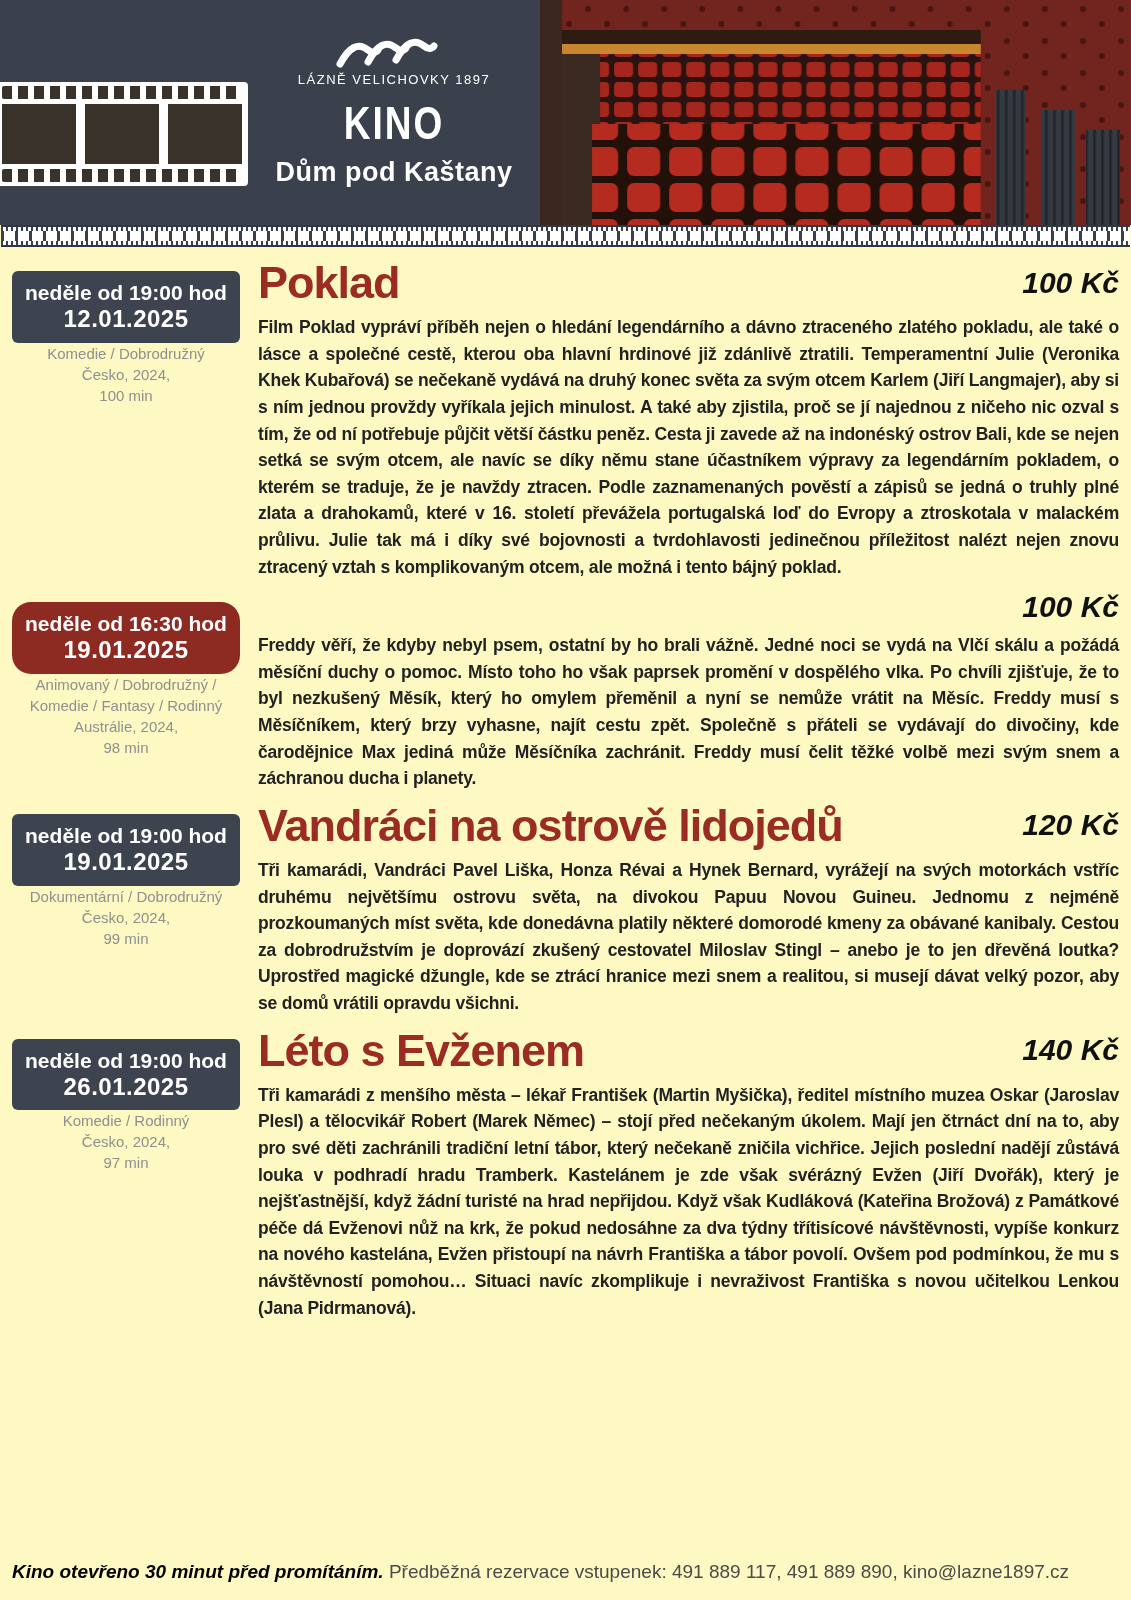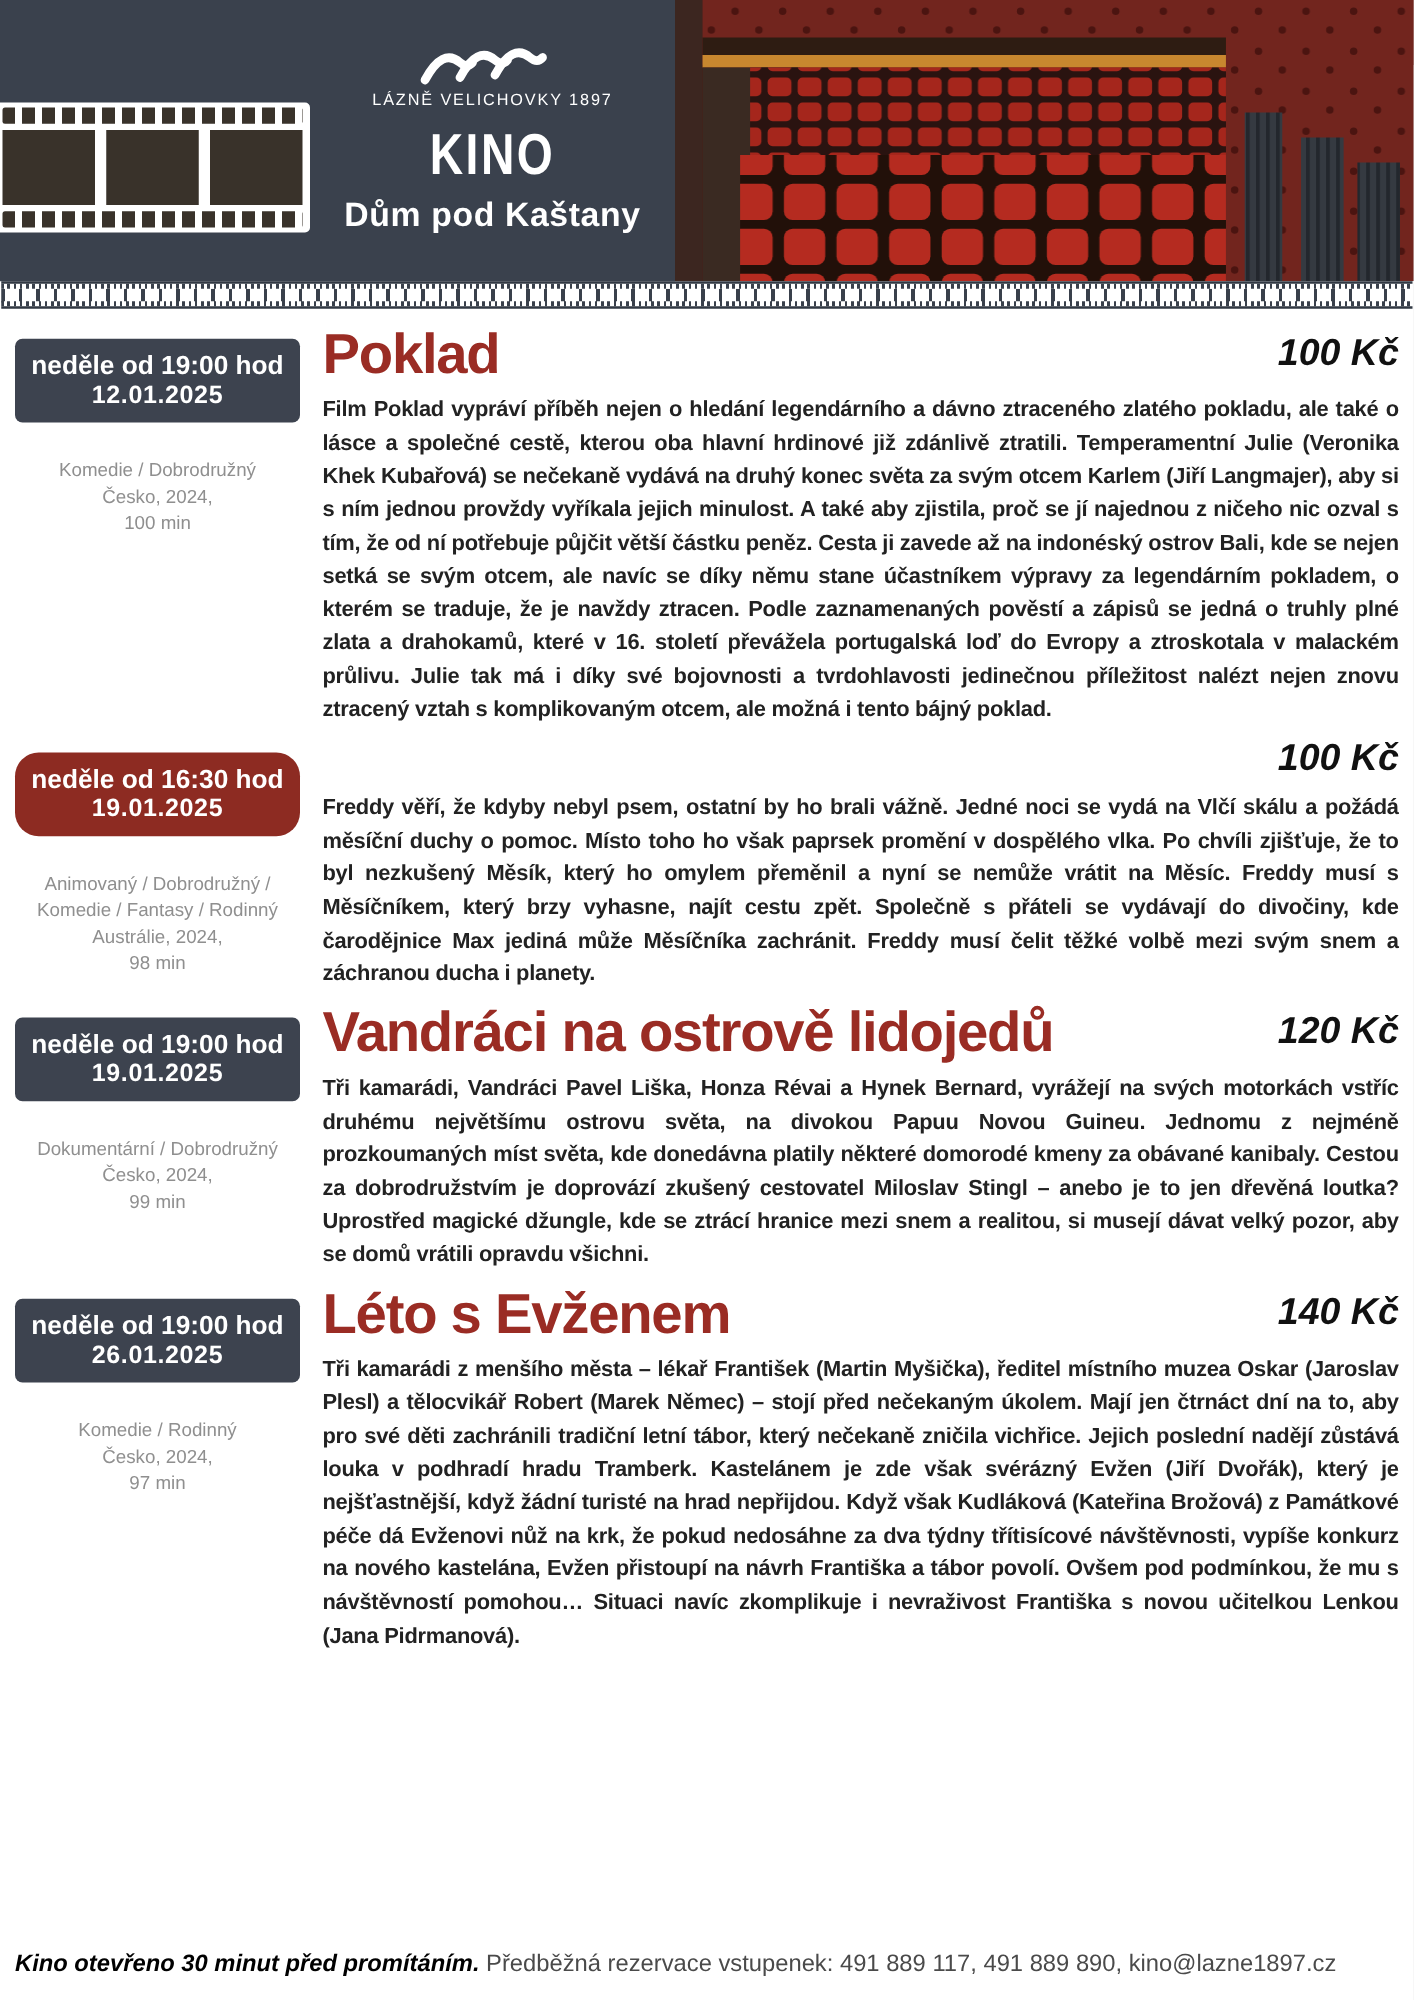--- a/index.html
+++ b/index.html
@@ -1,18 +1,18 @@
 <!DOCTYPE html>
 <html lang="cs"><head>
 <meta charset="utf-8">
 <style>
   * { margin: 0; padding: 0; box-sizing: border-box; }
   body { background: #e8e8e8; font-family: "Liberation Sans", sans-serif; }
   .page {
-    width: 1131px; min-height: 1600px; margin: 0 auto; background: #ffffff;
+    width: 1131px; min-height: 1600px; margin: 0 auto; background: #fef9c3;
     display: flex; flex-direction: column;
   }
 
   
   .header { display: flex; height: 225px; }
   .header-left {
     width: 540px; background: #3a414d; position: relative;
     display: flex; align-items: center;
   }
   .filmstrip {
@@ -57,25 +57,25 @@
     background-size: 100% 4px, 100% 4px, 100% 11px;
     background-position: 0 0, 0 100%, 0 4px;
     background-repeat: no-repeat;
   }
 
   
   .movie { display: flex; gap: 18px; padding: 0 12px; margin-bottom: 10px; }
   .movie-side { width: 228px; flex-shrink: 0; text-align: center; padding-top: 12px; }
   .badge {
     background: #3d434f; color: #ffffff; border-radius: 6px;
-    padding: 9px 6px 10px; margin-bottom: 28px;
+    padding: 9px 6px 10px; margin-bottom: 0;
   }
   .badge[data-variant="red"] { background: #8d2b22; border-radius: 19px; }
   .badge-time { font-size: 21px; font-weight: 700; line-height: 1.2; }
-  .badge-date { font-size: 20px; font-weight: 700; line-height: 1.15; letter-spacing: 0.5px; }
+  .badge-date { font-size: 24px; font-weight: 700; line-height: 1.15; letter-spacing: 0.5px; }
   .meta { color: #8f8f8f; font-size: 15px; line-height: 1.4; }
   .movie-main { flex: 1; min-width: 0; }
   .title-row { display: flex; align-items: center; gap: 16px; margin-bottom: 8px; }
   .movie-title {
     color: #9a2c24; font-size: 45px; font-weight: 700; letter-spacing: -1px;
     line-height: 1.05; white-space: nowrap;
   }
   .movie-price {
     margin-left: auto; color: #111111; font-size: 30px; font-weight: 700;
     font-style: italic; white-space: nowrap;

